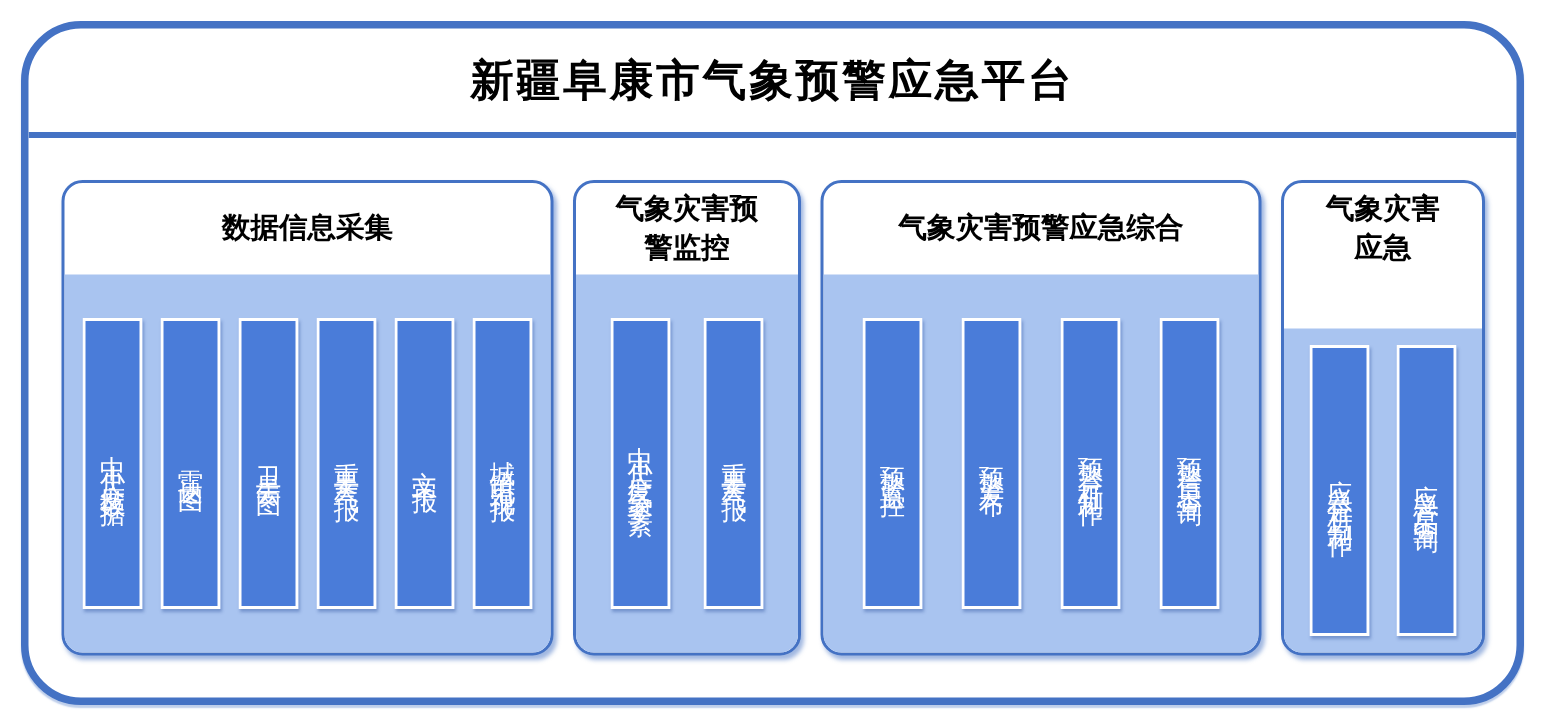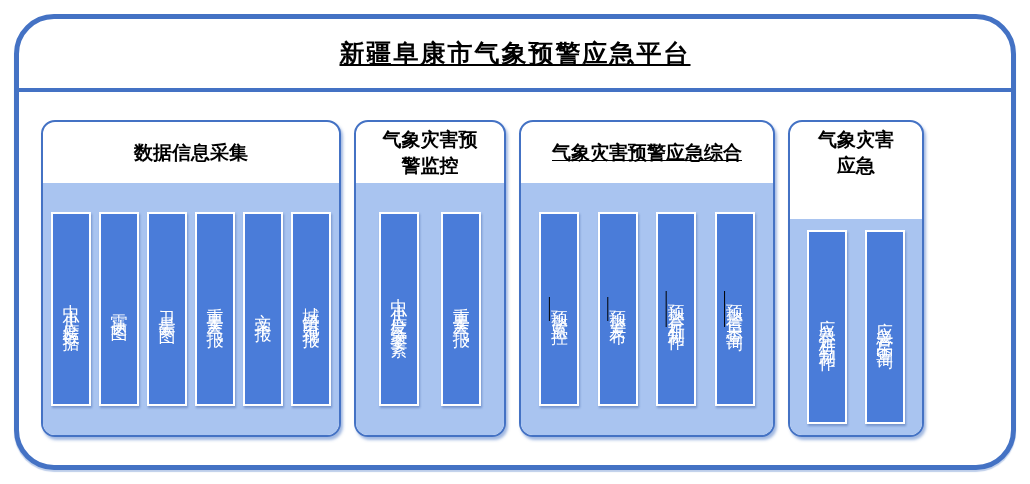--- a/index.html
+++ b/index.html
@@ -27,48 +27,47 @@
   }
   .title-bar {
     height: 69px;
     flex: none;
     border-bottom: 4px solid #4472C4;
     display: flex;
     align-items: center;
     justify-content: center;
   }
   .title-text {
-    font-size: 25px;
+    font-size: 29px;
     font-weight: bold;
     color: #000000;
     letter-spacing: 2px;
-    text-decoration: underline;
   }
   .content {
     flex: 1;
     display: flex;
     flex-direction: row;
     gap: 13px;
     padding: 28px 27px 28px 22px;
     align-items: stretch;
   }
   .section {
     border: 2px solid #4472C4;
     border-radius: 14px;
     background: #ffffff;
     box-shadow: 2px 3px 3px rgba(68,114,196,0.5);
     display: flex;
     flex-direction: column;
     overflow: hidden;
     flex: none;
     box-sizing: border-box;
   }
-  .sec-1 { width: 300px; }
+  .sec-1 { width: 328px; }
   .sec-2 { width: 152px; }
-  .sec-3 { width: 256px; text-decoration: underline; }
+  .sec-3 { width: 294px; }
   .sec-4 { width: 136px; gap: 36px; }
   .section-header {
     height: 61px;
     flex: none;
     display: flex;
     align-items: center;
     justify-content: center;
     text-align: center;
   }
   .section-header span {

